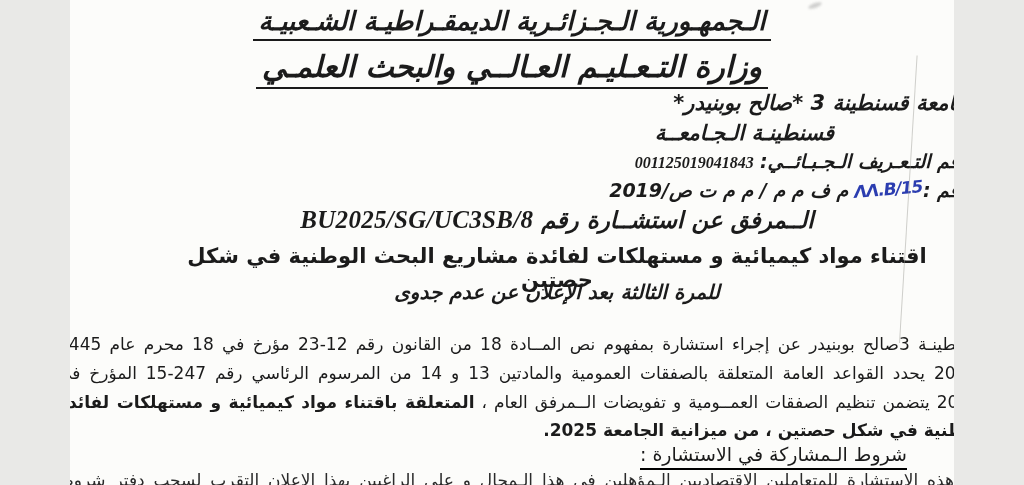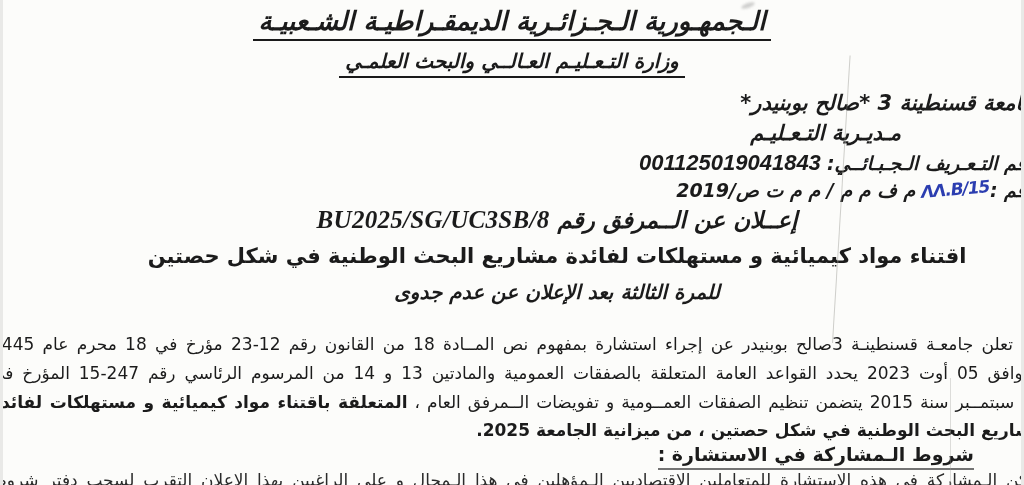--- a/index.html
+++ b/index.html
@@ -1,41 +1,41 @@
 <!DOCTYPE html>
 <html lang="ar" dir="rtl"><head>
 <meta charset="utf-8">
 <style>
   html,body{margin:0;padding:0;background:#e9e9e7;}
   .sheet{
     position:relative;
-    width:1018px;height:485px;
+    width:884px;height:485px;
     margin:0 auto;
     background:#fcfcfa;
     overflow:hidden;
     font-family:"DejaVu Sans",sans-serif;
     color:#1b1b1b;
     direction:rtl;
   }
   
   .script{font-weight:bold;font-style:italic;}
   .center-band{position:absolute;left:80px;right:-10px;text-align:center;}
 
   .hdr{position:absolute;left:0;right:0;display:flex;justify-content:center;}
   .hdr .u{border-bottom:2.5px solid #1a1a1a;padding:0 6px 3px 6px;}
   .hdr1{top:6px;font-size:26px;letter-spacing:.5px;}
-  .hdr2{top:49px;font-size:20px;letter-spacing:.5px;}
+  .hdr2{top:49px;font-size:30px;letter-spacing:.5px;}
 
   .rightline{position:absolute;right:-14px;white-space:nowrap;}
   .uni{top:91px;font-size:21px;}
   .dir{top:121px;right:120px;font-size:21px;letter-spacing:1px;}
   .fiscal{top:150px;font-size:19px;}
   .fiscal .num{
-    font-family:Liberation Sans, sans-serif;
-    font-size:22px;font-weight:bold;font-style:italic;
+    font-family:Liberation Serif, serif;
+    font-size:16px;font-weight:bold;font-style:italic;
     letter-spacing:.5px;
   }
   .refline{top:179px;font-size:19px;}
   .hand{
     display:inline-block;direction:ltr;unicode-bidi:isolate;
     color:#2b3db0;
     font-family:"DejaVu Sans",sans-serif;
     font-style:italic;font-weight:bold;font-size:17px;
     transform:rotate(-5deg) translateY(-2px);
     letter-spacing:-1px;
@@ -53,22 +53,22 @@
     position:absolute;top:330px;left:-12px;width:1052px;
     font-size:17px;line-height:28.8px;direction:rtl;
   }
   .jline{text-align:justify;text-align-last:justify;}
   .jline.first{text-indent:30px;}
   .jline.last{text-align:right;text-align-last:right;}
   .b{font-weight:bold;}
 
   .cond{
     position:absolute;top:443px;right:47px;
-    font-size:19px;font-weight:bold;
-    border-bottom:2px solid #737373;padding-bottom:3px;
+    font-size:19px;font-weight:normal;
+    border-bottom:2px solid #000000;padding-bottom:3px;
     white-space:nowrap;
   }
   .clipline{
     position:absolute;top:467px;left:-12px;width:1052px;
     font-size:17px;line-height:26px;
     text-align:justify;text-align-last:justify;
     color:#2a2a2a;
   }
   
   .crease{position:absolute;width:1px;background:rgba(150,150,145,.45);}
@@ -86,34 +86,34 @@
 <div class="sheet">
 
   <div class="hdr hdr1">
     <span class="script u">الـجمهـورية الـجـزائـرية الديمقـراطيـة الشـعبيـة</span>
   </div>
   <div class="hdr hdr2">
     <span class="script u">وزارة التـعـليـم العـالــي والبحث العلمـي</span>
   </div>
 
   <div class="rightline uni script">جامعة قسنطينة 3  *صالح بوبنيدر*</div>
-  <div class="rightline dir script">مـديـرية التـعـليـم</div>
+  <div class="rightline dir script">قسنطينـة الـجـامعــة</div>
 
   <div class="rightline fiscal">
     <span class="script">رقم التـعـريف الـجـبـائــي:</span>
     <span class="num">001125019041843</span>
   </div>
 
   <div class="rightline refline">
     <span class="script">رقم :</span><span class="hand">ΛΛ.B/15</span>
     <span class="script">م ف م م / م م ت ص/2019</span>
   </div>
 
   <div class="center-band title">
-    <span>إعــلان عن الــمرفق رقم</span>
+    <span>الــمرفق عن استشــارة رقم</span>
     <span class="lat">BU2025/SG/UC3SB/8</span>
   </div>
   <div class="center-band subject">اقتناء مواد كيميائية و مستهلكات لفائدة مشاريع البحث الوطنية في شكل حصتين</div>
   <div class="center-band repeat">للمرة الثالثة بعد الإعلان عن عدم جدوى</div>
 
   <div class="body-par">
     <div class="jline first">تعلن جامعـة قسنطينـة 3صالح بوبنيدر عن إجراء استشارة بمفهوم نص المــادة 18 من القانون رقم 12-23 مؤرخ في 18 محرم عام 1445</div>
     <div class="jline">الموافق 05 أوت 2023 يحدد القواعد العامة المتعلقة بالصفقات العمومية  والمادتين  13 و 14 من المرسوم الرئاسي رقم 247-15 المؤرخ في</div>
     <div class="jline"><span>16 سبتمــبر سنة 2015 يتضمن تنظيم الصفقات العمــومية و تفويضات الــمرفق العام ، </span><span class="b">المتعلقة باقتناء  مواد كيميائية و مستهلكات لفائدة</span></div>
     <div class="jline last b">مشاريع البحث الوطنية في شكل حصتين ،  من ميزانية الجامعة 2025.</div>

